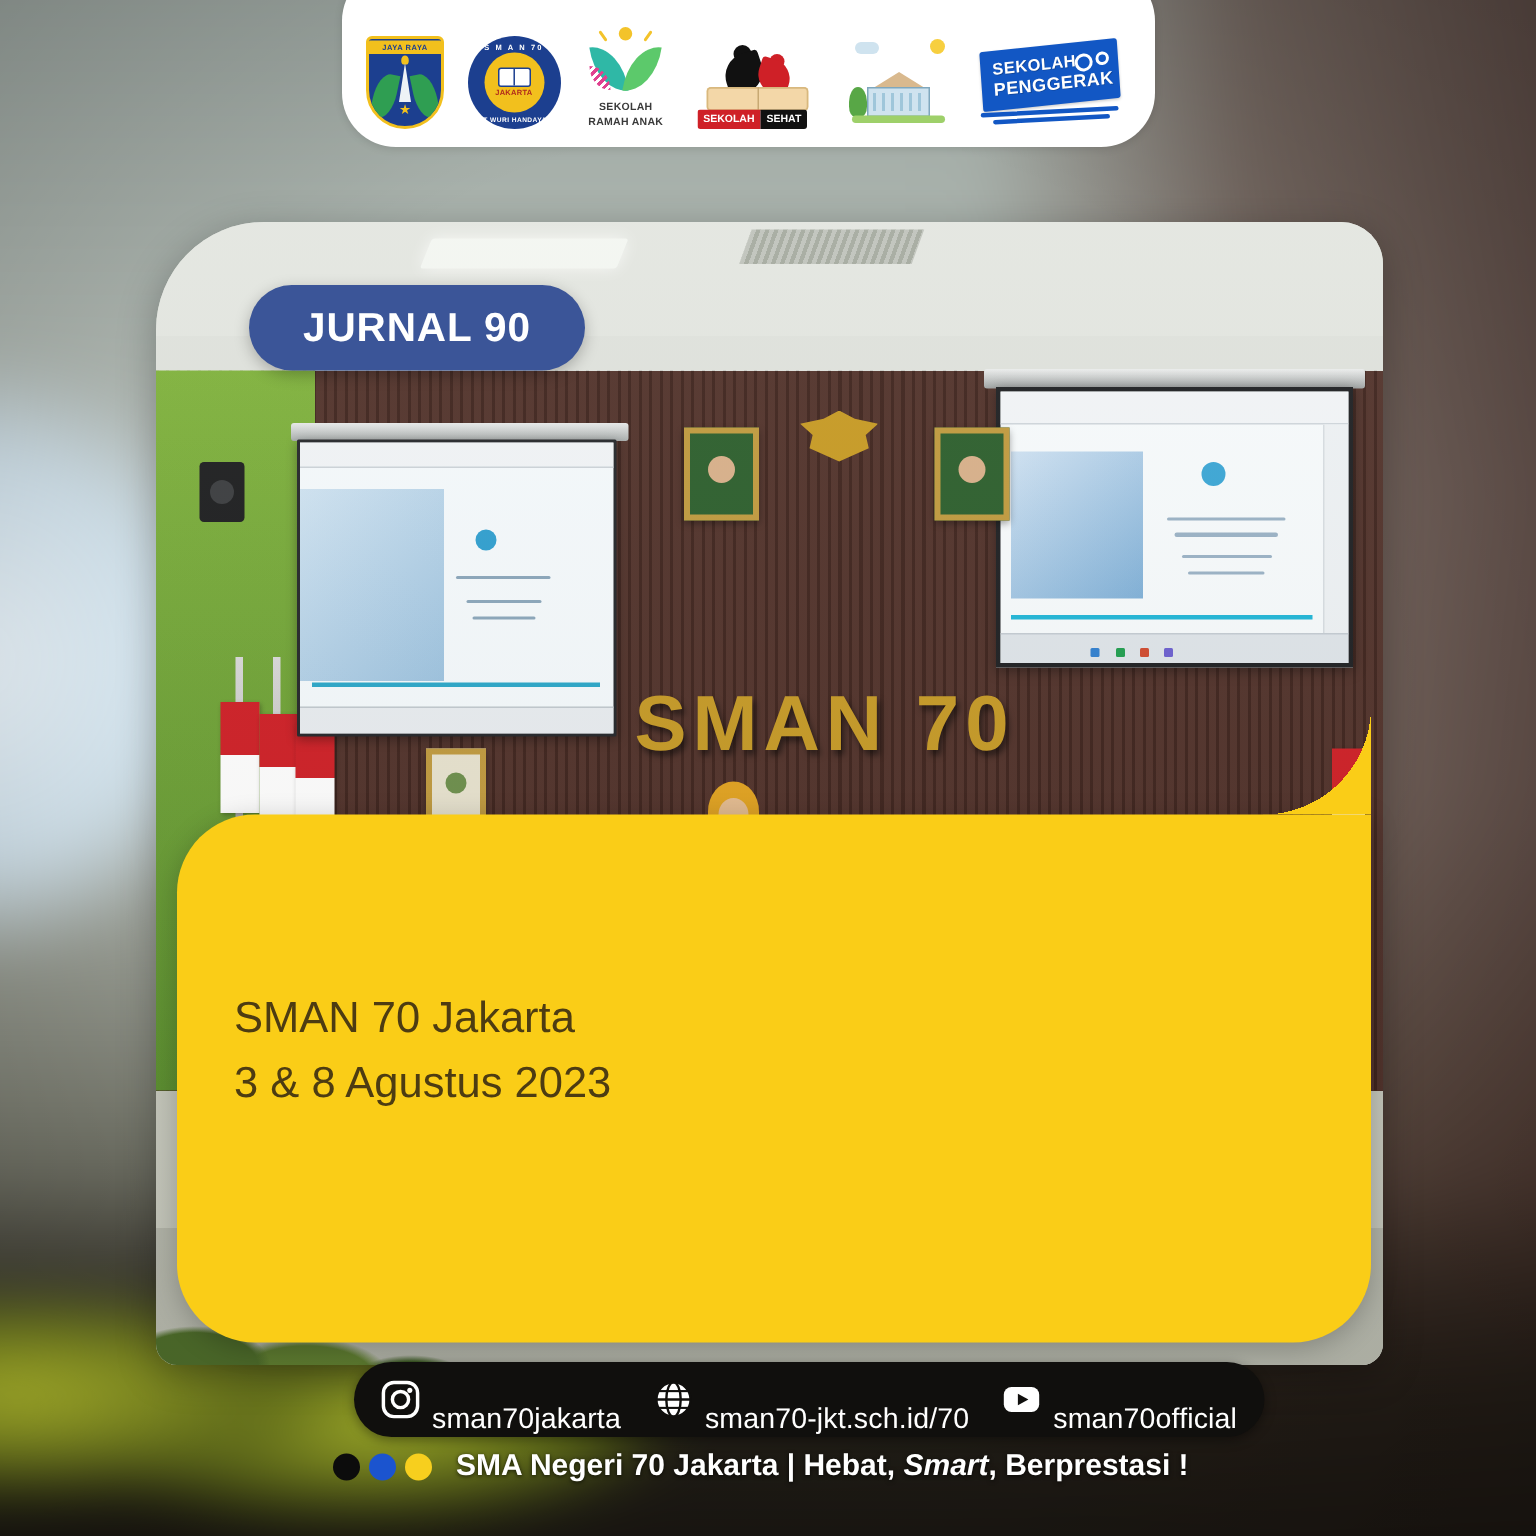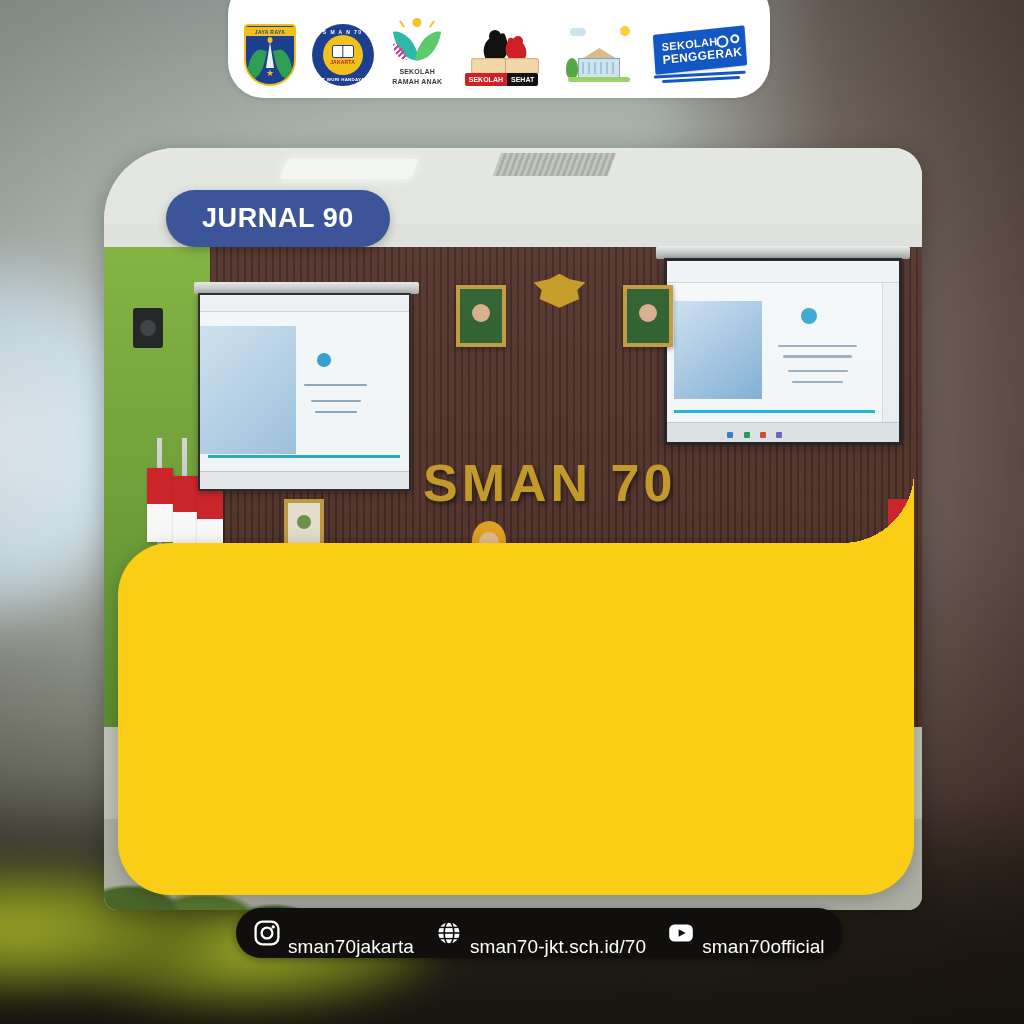--- a/index.html
+++ b/index.html
@@ -789,20 +789,22 @@
       <div class="plants"></div>
       <div class="photo-tone"></div>
     </div>
   </div>
 
   <div class="jurnal-badge">JURNAL 90</div>
 
   <div class="yellow-card">
     <div class="nub"></div>
     <div class="yc-inner">
+      <div class="yc-sub1">SMAN 70 Jakarta</div>
+      <div class="yc-sub2">3 &amp; 8 Agustus 2023</div>
     </div>
   </div>
 
   <div class="social-pill">
 
     <div class="social-item">
       <svg class="sico" viewBox="0 0 26 26">
         <rect x="1.6" y="1.6" width="22.8" height="22.8" rx="7" ry="7" fill="none" stroke="#fff" stroke-width="2.3"></rect>
         <circle cx="13" cy="13" r="5.4" fill="none" stroke="#fff" stroke-width="2.3"></circle>
         <circle cx="19.2" cy="6.9" r="1.7" fill="#fff"></circle>
@@ -825,14 +827,20 @@
     <div class="social-item">
       <svg class="sico" viewBox="0 0 26 26">
         <rect x="1.2" y="4.6" width="23.6" height="16.8" rx="5.2" ry="5.2" fill="#fff"></rect>
         <polygon points="10.6,9.2 17.6,13 10.6,16.8" fill="#100f0d"></polygon>
       </svg>
       <span class="social-label">sman70official</span>
     </div>
 
   </div>
 
+  <div class="tagline">
+    <span class="dot dot-black"></span>
+    <span class="dot dot-blue"></span>
+    <span class="dot dot-yellow"></span>
+    <span class="tag-text"><span>SMA Negeri 70 Jakarta | Hebat, </span><span class="it">Smart</span><span>,  Berprestasi !</span></span>
+  </div>
 
 </div>
 
 </body></html>

